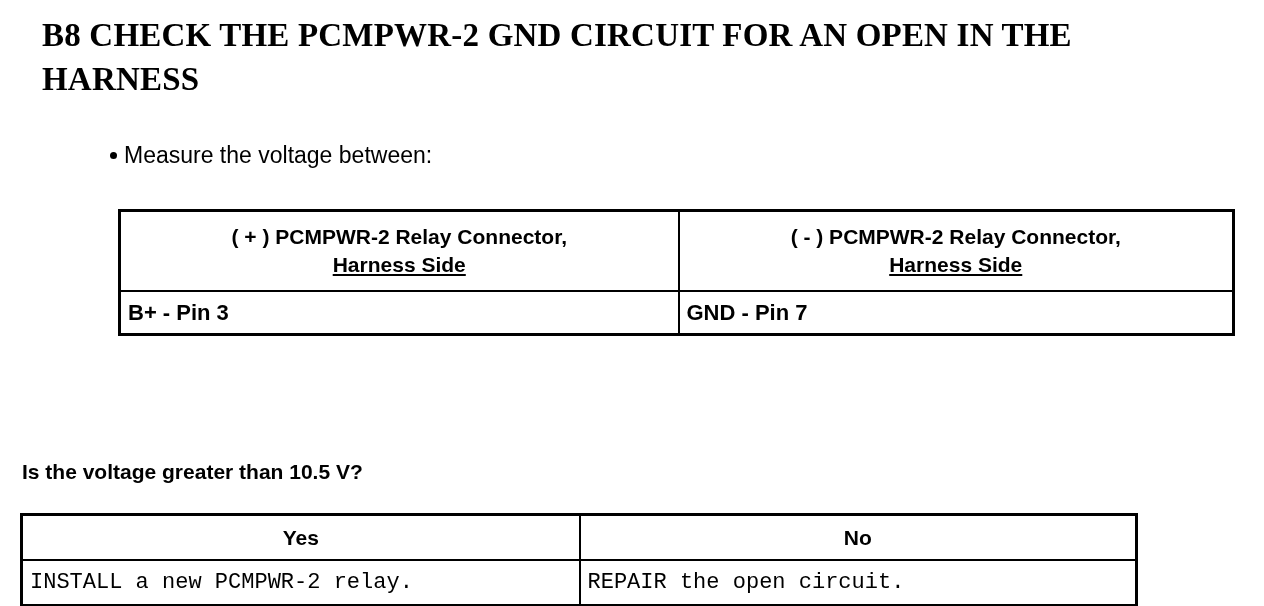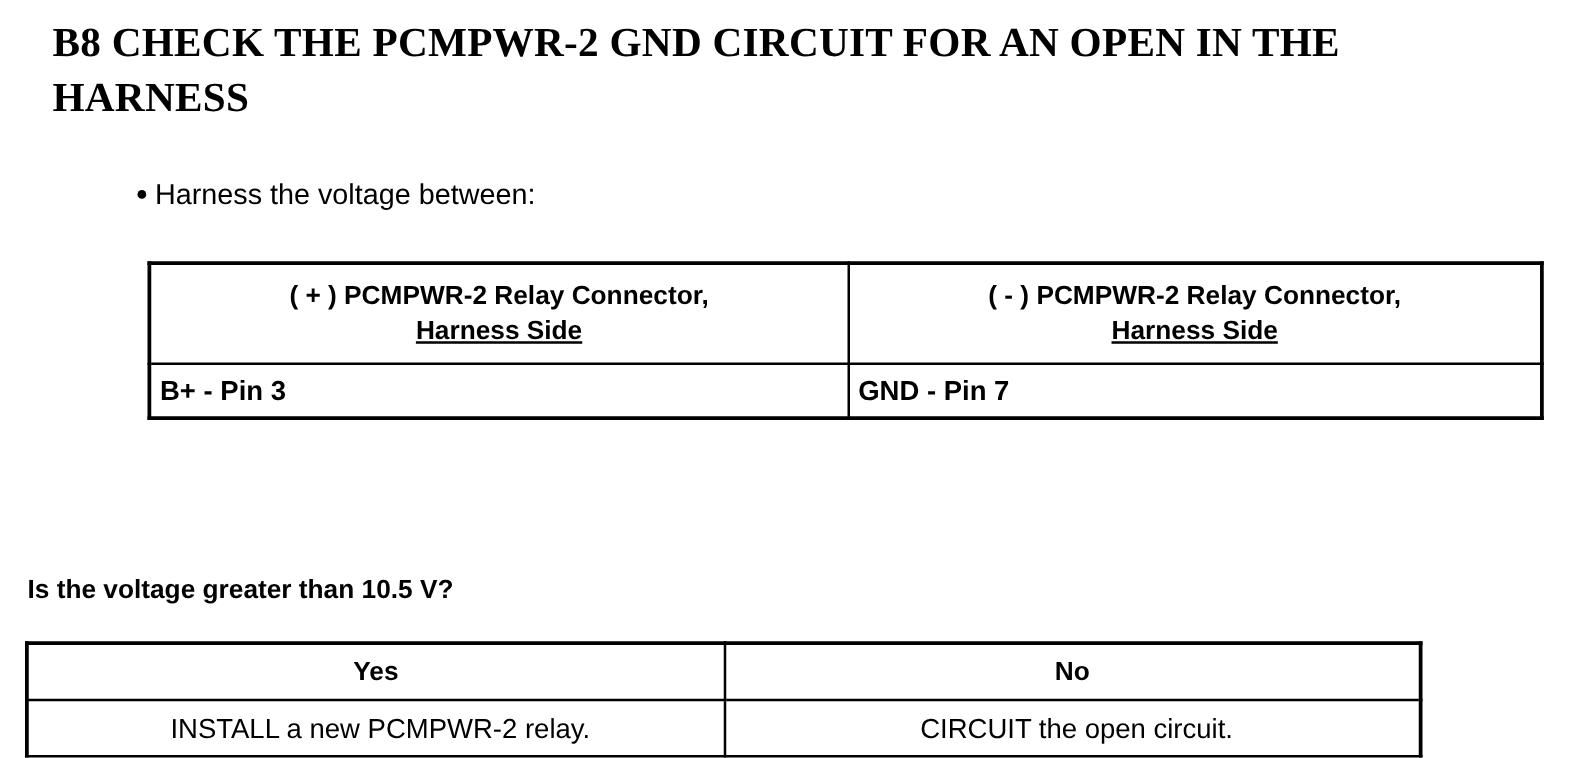--- a/index.html
+++ b/index.html
@@ -132,37 +132,37 @@
   }
   .table-two th {
     text-align: center;
     font-family: "Liberation Sans", sans-serif;
     font-weight: bold;
     font-size: 21px;
     height: 43px;
     vertical-align: middle;
   }
   .table-two td {
-    text-align: center;
-    font-family: Liberation Sans, sans-serif;
+    text-align: left;
+    font-family: Liberation Mono, monospace;
     font-weight: normal;
     font-size: 22px;
     height: 43px;
     vertical-align: middle;
     padding: 0 0 0 7px;
   }
 </style>
 </head>
 <body>
 
 <div class="doc-title">B8 CHECK THE PCMPWR-2 GND CIRCUIT FOR AN OPEN IN THE HARNESS</div>
 
 <div class="bullet-row">
   <span class="bullet-dot"></span>
-  <span class="bullet-text">Harness the voltage between:</span>
+  <span class="bullet-text">Measure the voltage between:</span>
 </div>
 
 <table class="table-one">
   <colgroup>
     <col class="c1">
       <col class="c2">
   </colgroup>
   <thead>
     <tr>
       <th>
@@ -192,16 +192,16 @@
   </colgroup>
   <thead>
     <tr>
       <th>Yes</th>
       <th>No</th>
     </tr>
   </thead>
   <tbody>
     <tr>
       <td>INSTALL a new PCMPWR-2 relay.</td>
-      <td>CIRCUIT the open circuit.</td>
+      <td>REPAIR the open circuit.</td>
     </tr>
   </tbody>
 </table>
 
 </body></html>

